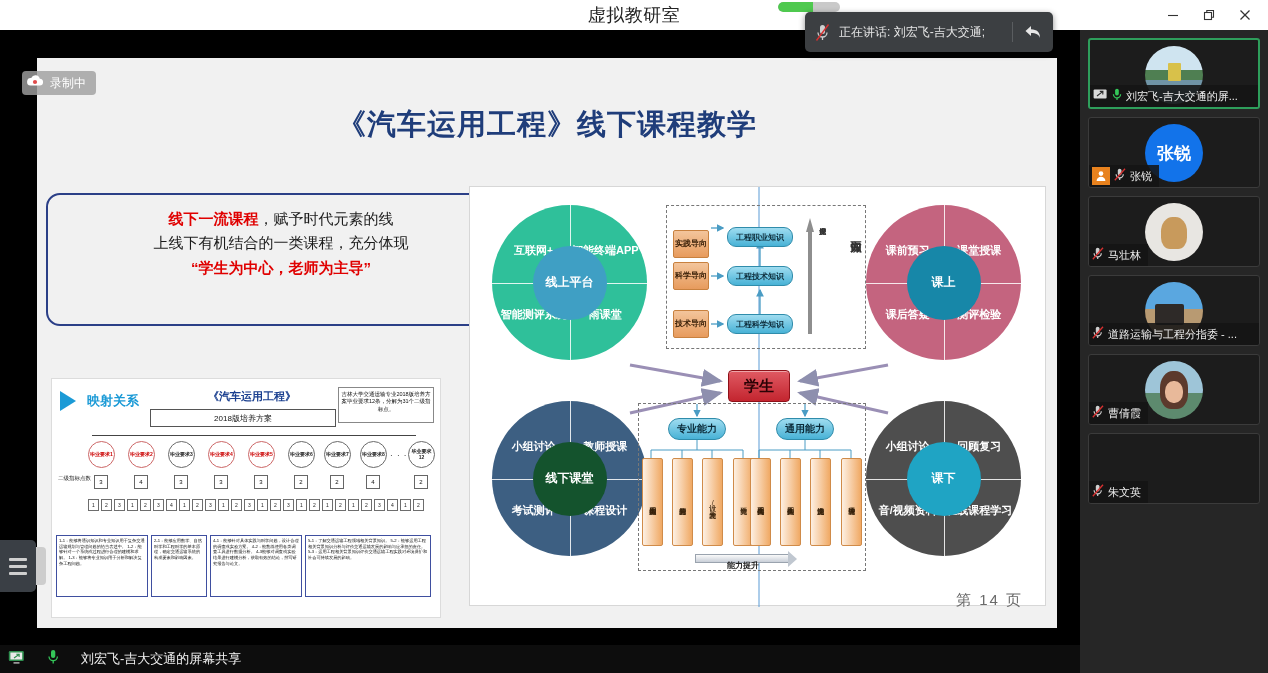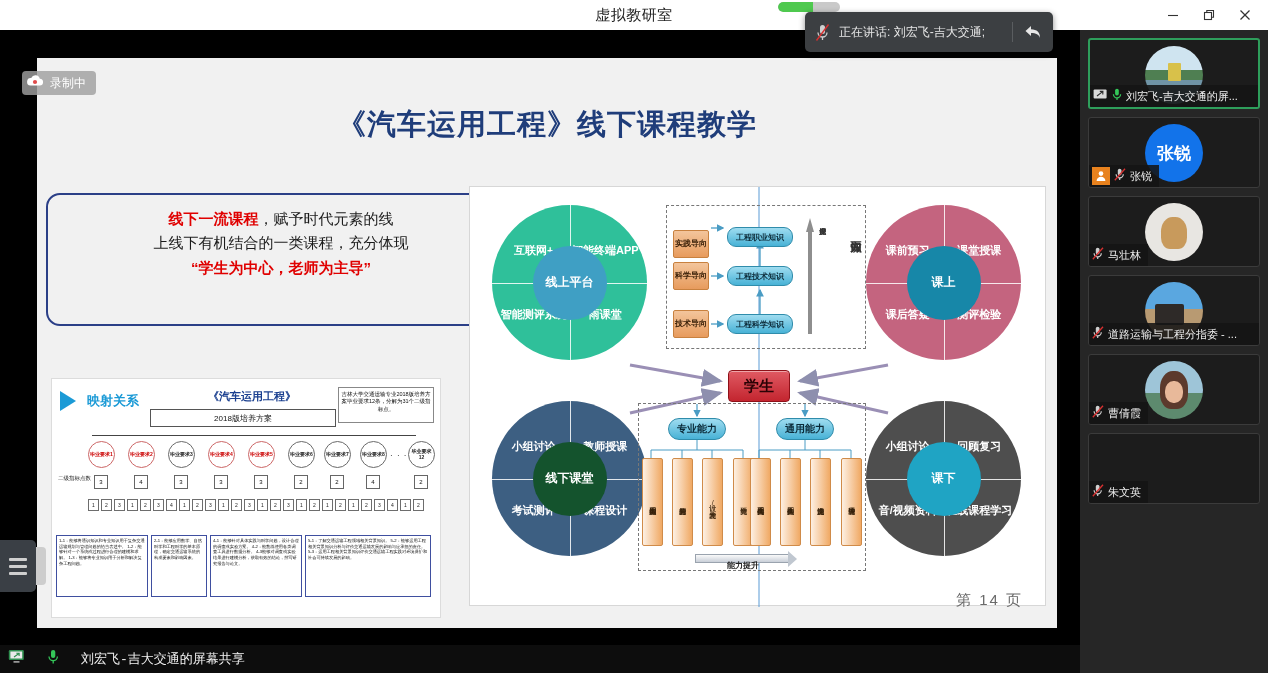--- a/index.html
+++ b/index.html
@@ -9,21 +9,21 @@
     font-family: "Liberation Sans", "DejaVu Sans", sans-serif;
     overflow: hidden;
   }
   .app { position: relative; width: 1268px; height: 673px; background: #2b2b2b; }
 
   
   .titlebar {
     position: absolute; left: 0; top: 0; width: 1268px; height: 30px;
     background: #ffffff; display: flex; align-items: center; justify-content: center;
   }
-  .titlebar-title { font-size: 15px; color: #222; letter-spacing: .5px; }
+  .titlebar-title { font-size: 18px; color: #222; letter-spacing: .5px; }
   .volume-pill {
     position: absolute; left: 778px; top: 2px; width: 62px; height: 10px;
     background: #c9c9c9; border-radius: 5px; overflow: hidden;
   }
   .volume-fill { height: 100%; width: 56%; background: #4fc94f; border-radius: 5px 0 0 5px; }
   .win-controls {
     position: absolute; right: 6px; top: 0; height: 30px;
     display: flex; align-items: center; gap: 2px;
   }
   .win-btn {
@@ -223,21 +223,21 @@
   .tool-tab .bar { width: 18px; height: 3px; background: #cfcfcf; border-radius: 1px; }
   .tool-tab .bar::before { content: ''; }
   .tool-handle {
     position: absolute; left: 36px; top: 517px; width: 10px; height: 38px;
     background: #cdcdcd; border-radius: 0 4px 4px 0; z-index: 19;
   }
 
   
   .sharebar {
     position: absolute; left: 0; top: 645px; width: 1232px; height: 28px;
-    background: #0d0d0d; display: flex; align-items: center; gap: 22px; padding-left: 8px; font-family: Liberation Mono, monospace;
+    background: #0d0d0d; display: flex; align-items: center; gap: 22px; padding-left: 8px;
   }
   .sharebar .txt { color: #f2f2f2; font-size: 13px; }
 
   
   .rail {
     position: absolute; left: 1080px; top: 30px; width: 188px; height: 643px;
     background: #262626; padding: 8px 8px 0 8px;
   }
   .tile {
     position: relative; width: 172px; height: 71px; margin-bottom: 8px;

